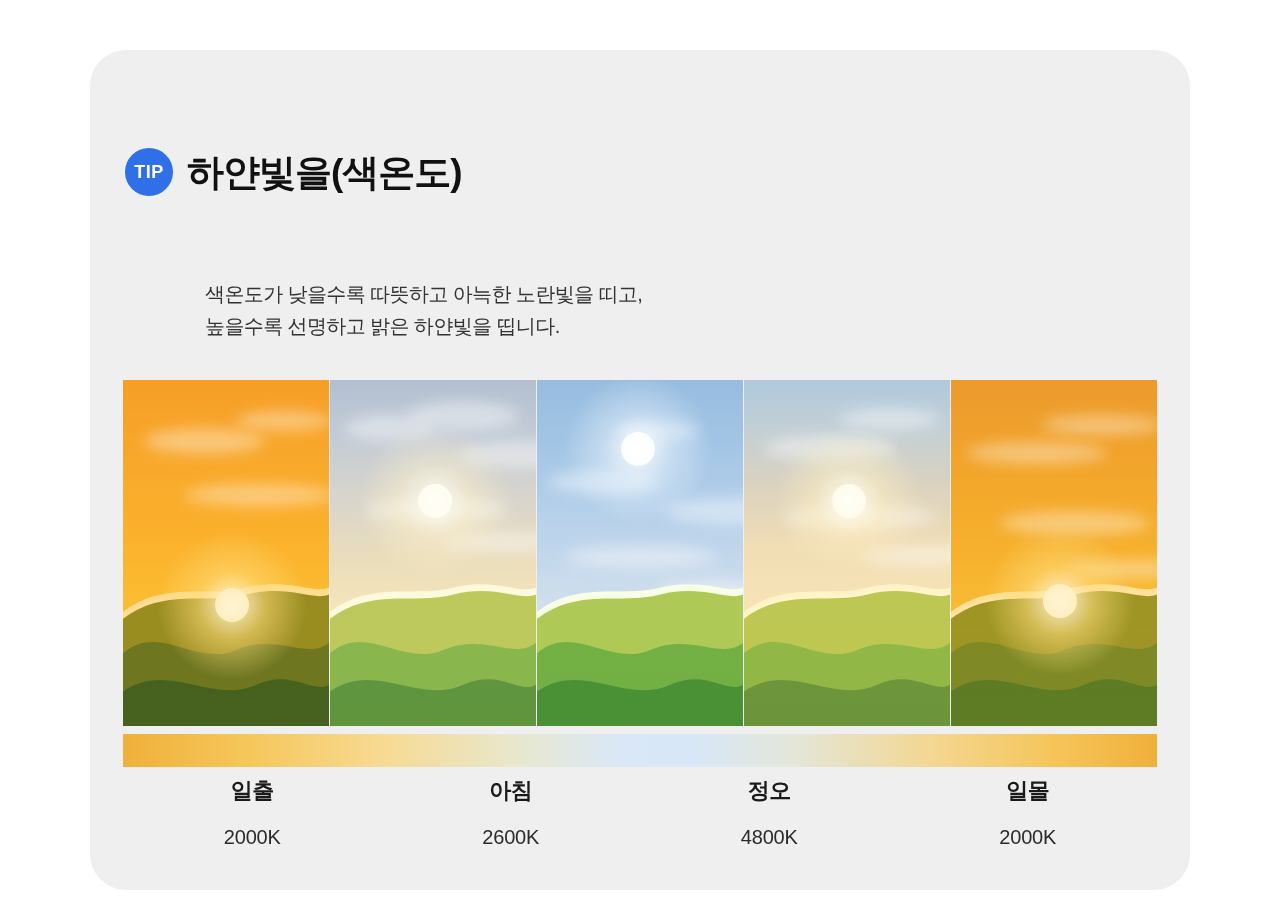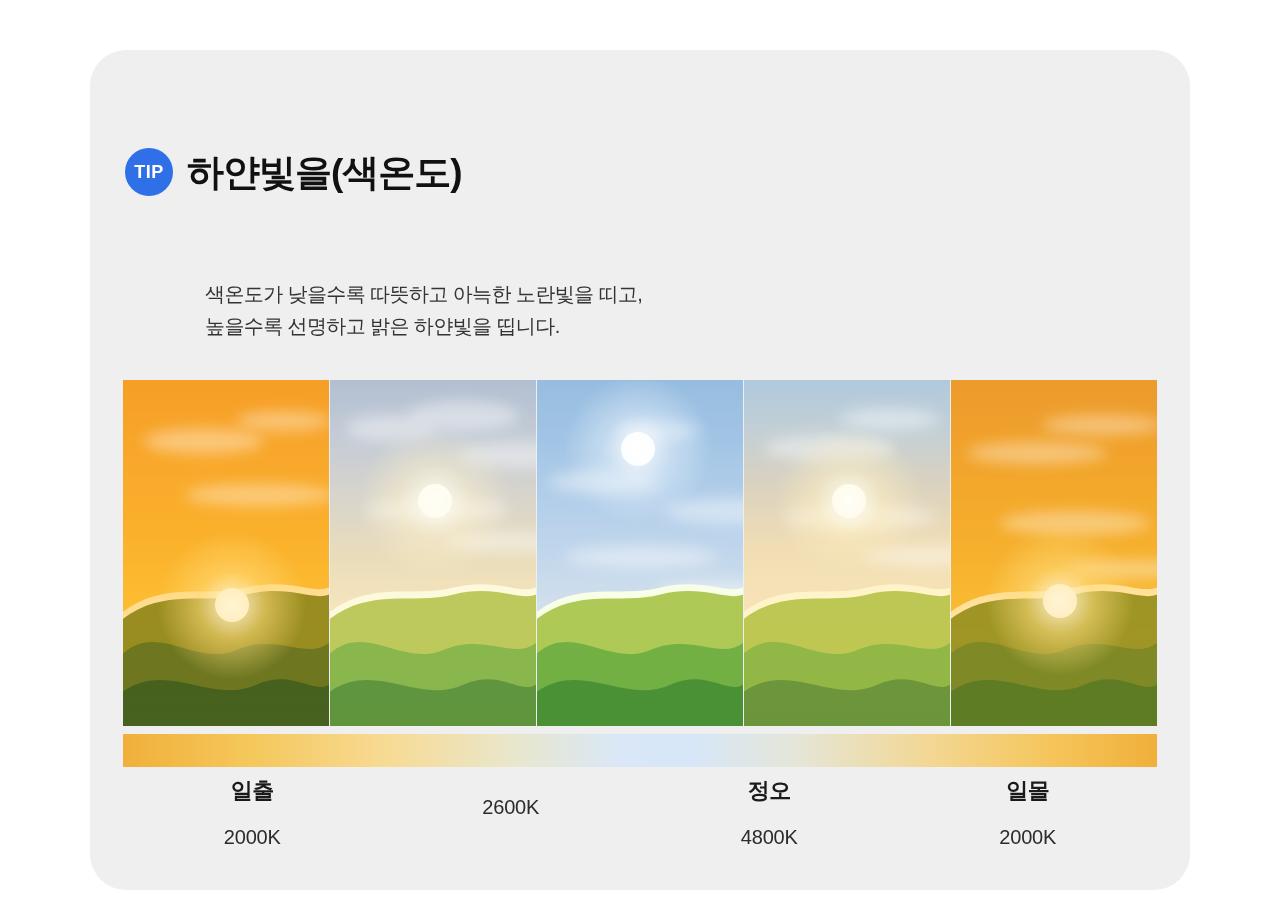--- a/index.html
+++ b/index.html
@@ -275,20 +275,21 @@
       </div>
 
     <div class="temp-bar" id="temp-bar" style="background: linear-gradient(to right, rgb(240, 176, 58) 0%, rgb(245, 199, 90) 12%, rgb(247, 219, 150) 26%, rgb(232, 231, 205) 38%, rgb(217, 231, 247) 48%, rgb(215, 231, 248) 55%, rgb(228, 230, 216) 65%, rgb(243, 215, 147) 78%, rgb(245, 197, 90) 90%, rgb(240, 176, 58) 100%);"></div>
 
     <div class="labels" id="labels">
         <div class="label-col">
           <div class="label-name">일출</div>
           <div class="label-kelvin">2000K</div>
         </div>
         <div class="label-col">
+          <div class="label-name">아침</div>
           <div class="label-kelvin">2600K</div>
         </div>
         <div class="label-col">
           <div class="label-name">정오</div>
           <div class="label-kelvin">4800K</div>
         </div>
         <div class="label-col">
           <div class="label-name">일몰</div>
           <div class="label-kelvin">2000K</div>
         </div>

